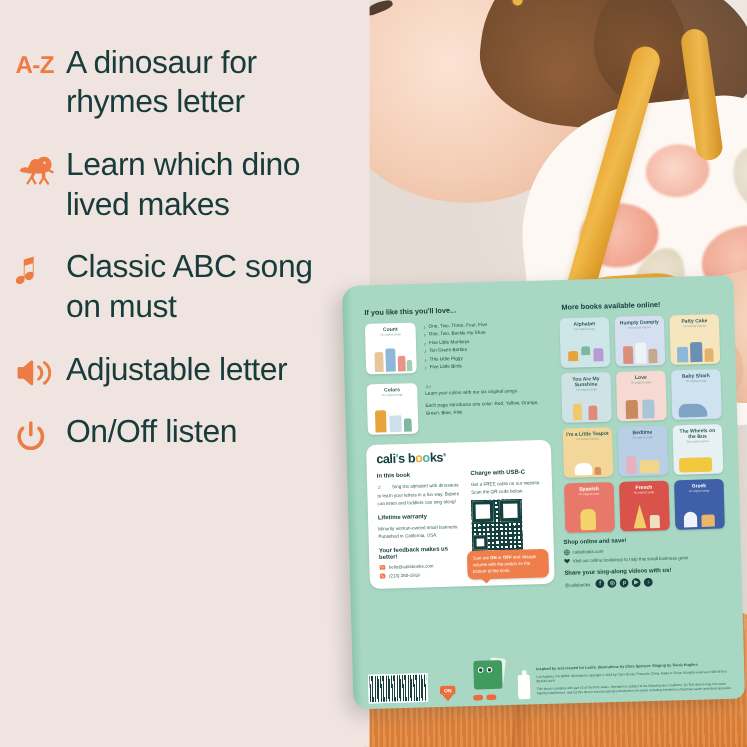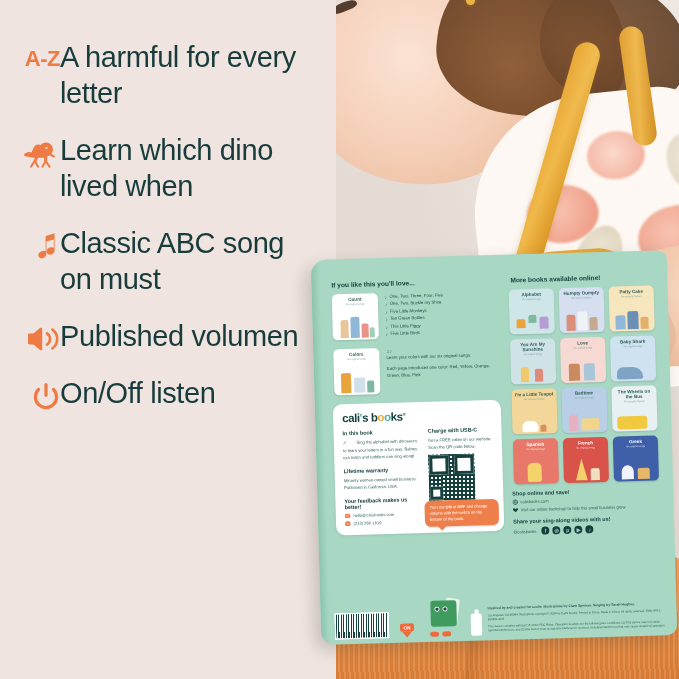--- a/index.html
+++ b/index.html
@@ -165,21 +165,21 @@
   }
   .feature {
     display: flex;
     align-items: flex-start;
     margin-bottom: 21px;
   }
   .f-icon {
     flex: 0 0 auto;
     width: 46px;
     display: flex;
-    justify-content: flex-end;
+    justify-content: flex-start;
     align-items: flex-start;
     padding-top: 6px;
     color: #ee7b43;
   }
   .f-icon svg { display: block; }
   .f-label {
     font-size: 29px;
     line-height: 1.24;
     color: #183b3c;
     font-weight: 500;
@@ -437,51 +437,51 @@
   <div class="ph-pants-fold"></div>
   <div class="ph-overlay-soft"></div>
 </div>
 
 <div id="features">
 
   <div class="feature">
     <div class="f-icon">
       <span class="az-text">A-Z</span>
     </div>
-    <div class="f-label">A harmful for every letter</div>
+    <div class="f-label">A dinosaur for rhymes letter</div>
   </div>
 
   <div class="feature">
     <div class="f-icon">
       <svg width="40" height="32" viewBox="0 0 40 32" fill="currentColor" aria-hidden="true">
         <path d="M4 16c0-1 1-2 3-2.6 1.6-.5 3-.4 4.4.2l2.4-5.2c.6-1.3 1.7-2.2 3.1-2.6 1.3-.4 2.6-.3 3.7.3 1.3-1.6 3.2-2.5 5.3-2.5 3.9 0 7 3.1 7 7 0 1.7-.6 3.2-1.6 4.4l3.1 1.6c.5.3.7.9.4 1.4-.3.5-.9.7-1.4.4l-3.5-1.8c-.8.5-1.7.8-2.7 1v4.8l3.3 4.9c.3.5.2 1.1-.3 1.4-.5.3-1.1.2-1.4-.3l-3-4.4-2.6 4.3c-.3.5-.9.6-1.4.3-.5-.3-.6-.9-.3-1.4l2.6-4.3v-4.2h-6.1l-1.6 3.8 2.6 4.7c.3.5.1 1.1-.4 1.4-.5.3-1.1.1-1.4-.4l-2.4-4.4-2.9 4.4c-.3.5-.9.6-1.4.3-.5-.3-.6-.9-.3-1.4l3.3-5 1.5-3.6c-1.5.3-3 .2-4.4-.3C6 17.7 4 17 4 16z"></path>
         <circle cx="26.5" cy="9" r="1.1" fill="#efe4df"></circle>
       </svg>
     </div>
-    <div class="f-label">Learn which dino lived when</div>
+    <div class="f-label">Learn which dino lived makes</div>
   </div>
 
   <div class="feature">
     <div class="f-icon">
       <svg width="22" height="30" viewBox="0 0 22 30" fill="currentColor" aria-hidden="true">
         <path d="M18.6 1.2c-.3-.2-.7-.3-1-.2l-9 2.7c-.6.2-1 .7-1 1.3v14.3c-.9-.5-2-.7-3.2-.4C2.2 19.4.6 21 .4 22.8c-.2 2 1.3 3.5 3.4 3.5 2.3 0 4.4-1.8 4.6-4 0-.1 0-.2 0-.3V9.6l7.4-2.2v8.3c-.9-.5-2-.7-3.2-.4-2.2.5-3.8 2.1-4 3.9-.2 2 1.3 3.5 3.4 3.5 2.3 0 4.4-1.8 4.6-4V2.2c0-.4-.2-.8-.5-1z"></path>
       </svg>
     </div>
     <div class="f-label">Classic ABC song on must</div>
   </div>
 
   <div class="feature">
     <div class="f-icon">
       <svg width="34" height="28" viewBox="0 0 34 28" fill="currentColor" aria-hidden="true">
         <path d="M2 10v8c0 .8.6 1.4 1.4 1.4h4L14 25c.9.7 2.2.1 2.2-1V4c0-1.1-1.3-1.7-2.2-1L7.4 8.6h-4C2.6 8.6 2 9.2 2 10z"></path>
         <path d="M21 8.4c1.8 1.3 3 3.3 3 5.6s-1.2 4.3-3 5.6" fill="none" stroke="currentColor" stroke-width="2.6" stroke-linecap="round"></path>
         <path d="M26.4 4.6C29.3 6.7 31.2 10.1 31.2 14s-1.9 7.3-4.8 9.4" fill="none" stroke="currentColor" stroke-width="2.6" stroke-linecap="round"></path>
       </svg>
     </div>
-    <div class="f-label">Published volumen</div>
+    <div class="f-label">Adjustable letter</div>
   </div>
 
   <div class="feature">
     <div class="f-icon">
       <svg width="28" height="30" viewBox="0 0 28 30" fill="none" stroke="currentColor" stroke-width="3.2" stroke-linecap="round" aria-hidden="true">
         <path d="M6.6 7.4a10.6 10.6 0 1 0 14.8 0"></path>
         <path d="M14 2.5v10.8"></path>
       </svg>
     </div>
     <div class="f-label">On/Off listen</div>

